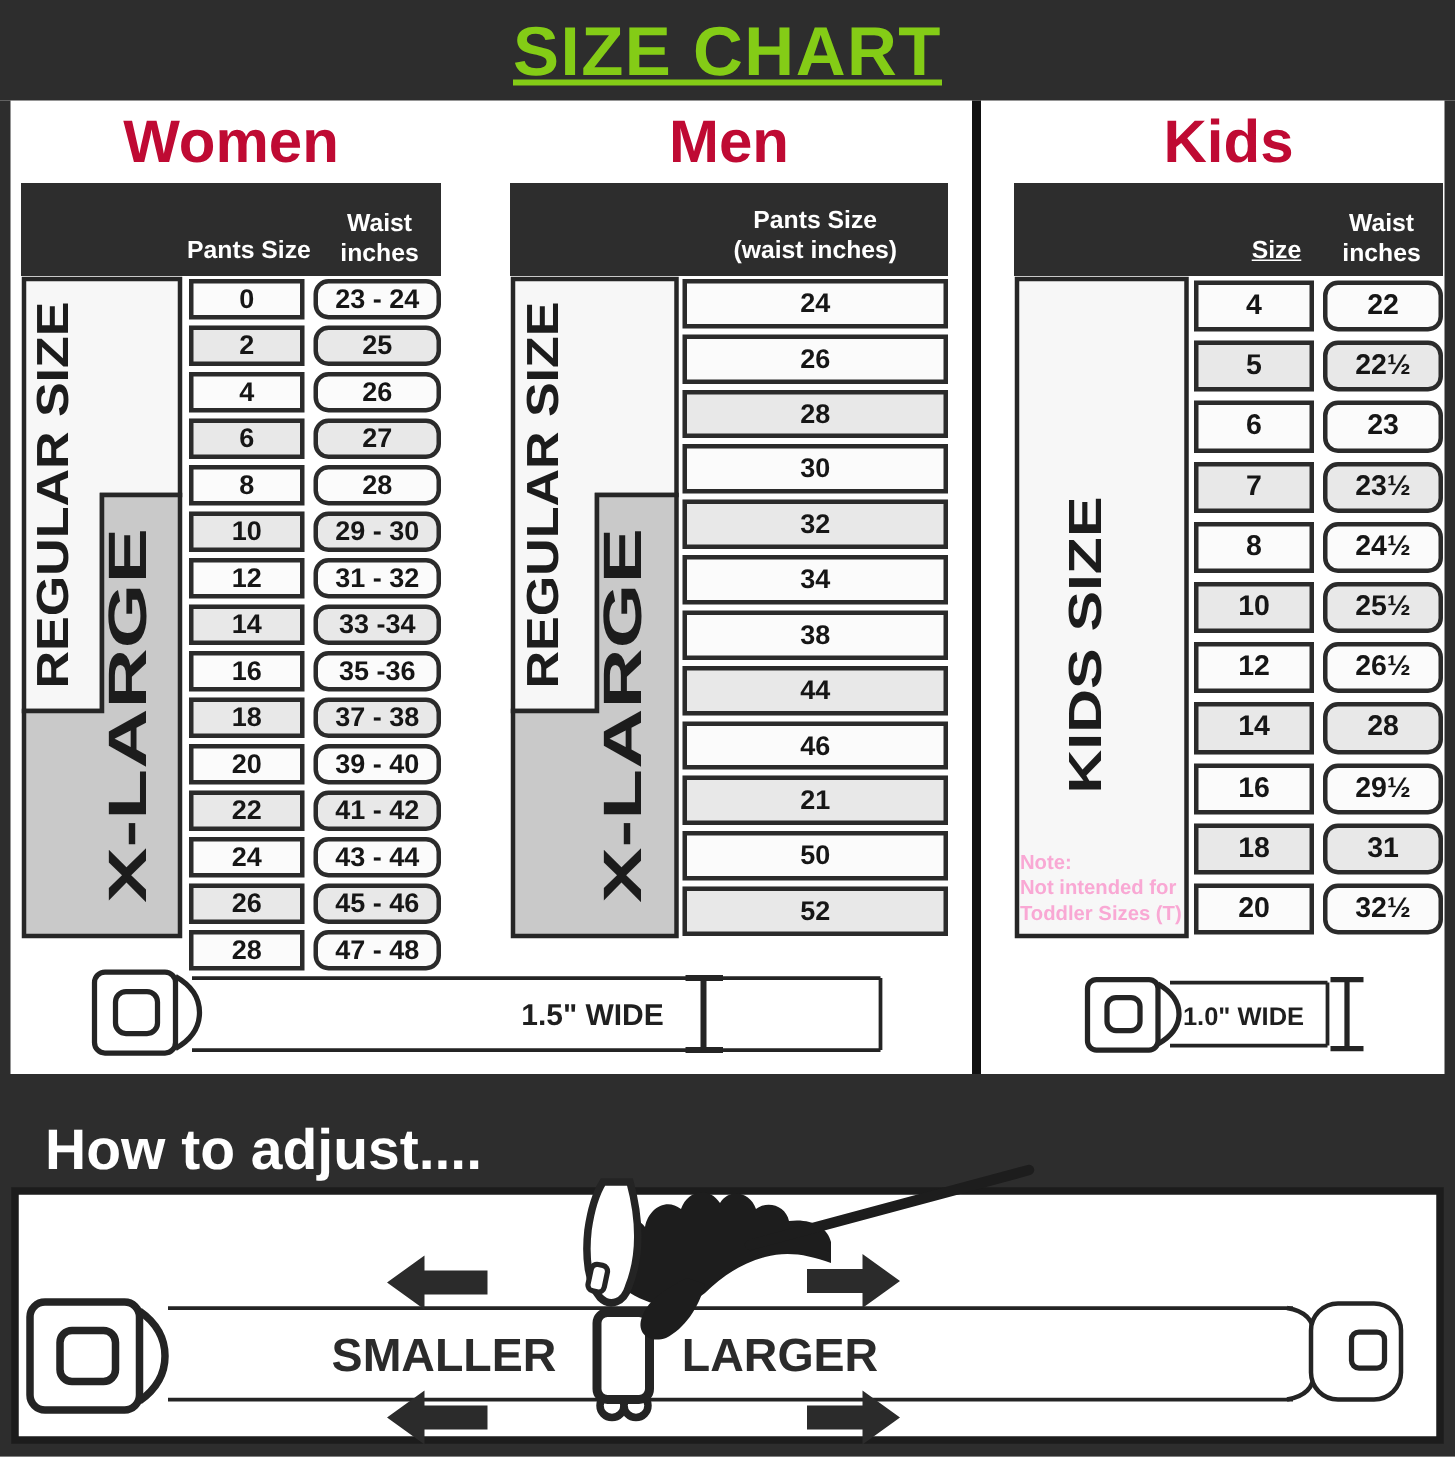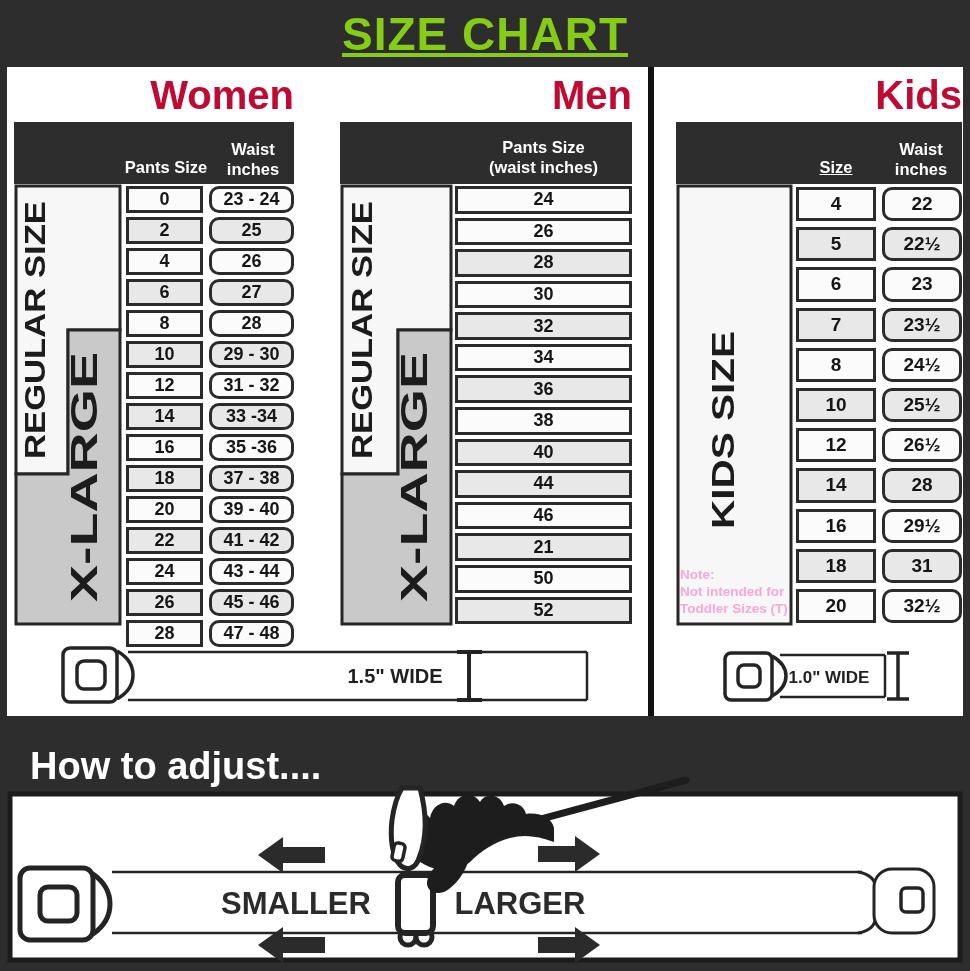--- a/index.html
+++ b/index.html
@@ -12,35 +12,35 @@
   
   .title-bar{position:absolute;left:0;top:0;width:970px;height:67px;background:var(--dark);
     display:flex;align-items:center;justify-content:center;}
   .title{color:#84cc16;font-size:46px;font-weight:bold;letter-spacing:1px;text-decoration:underline;}
   
   .main{position:absolute;left:0;top:67px;width:970px;height:649px;background:#fff;
     border-left:7px solid var(--dark);border-right:7px solid var(--dark);box-sizing:border-box;}
   .divider{position:absolute;left:648px;top:67px;width:6px;height:649px;background:#111;}
   
   .heading{position:absolute;top:72px;height:46px;margin:0;color:var(--red);
-    font-size:40px;font-weight:bold;text-align:right;line-height:46px;}
+    font-size:40px;font-weight:bold;text-align:center;line-height:46px;}
   .women-h{left:14px;width:280px;}
   .men-h{left:340px;width:292px;}
   .kids-h{left:676px;width:286px;}
   
   .thead{position:absolute;top:122px;height:62px;background:var(--dark);}
   .women-th{left:14px;width:280px;}
   .men-th{left:340px;width:292px;}
   .kids-th{left:676px;width:286px;}
   .th{position:absolute;color:#fff;font-size:16.5px;font-weight:bold;line-height:20px;
     text-align:center;white-space:pre-line;}
   .women-th .th-ps{left:106px;bottom:7px;width:92px;}
   .women-th .th-wi{left:198px;bottom:5px;width:82px;}
   .men-th .th-ps{left:115px;bottom:7px;width:177px;}
-  .kids-th .th-size{left:120px;bottom:7px;width:80px;text-decoration:underline;}
+  .kids-th .th-size{left:135px;bottom:7px;width:80px;text-decoration:underline;}
   .kids-th .th-wi{left:204px;bottom:5px;width:82px;}
   
   .band{position:absolute;top:184px;}
   .band.women{left:14px;} .band.men{left:340px;} .band.kids{left:676px;}
   .band-white{fill:var(--band-white);stroke:var(--line);stroke-width:3;}
   .band-gray{fill:var(--band-gray);stroke:var(--line);stroke-width:3;}
   .band-text{font-family:"Liberation Sans",sans-serif;font-weight:bold;fill:#1c1c1c;text-anchor:middle;}
   
   .rows{position:absolute;top:184px;height:442px;display:flex;flex-direction:column;box-sizing:border-box;}
   .women-rows{left:126px;width:168px;}
@@ -206,31 +206,25 @@
       </div>
 
       <div class="row alt">
         <div class="cell c1">32</div>
       </div>
 
       <div class="row">
         <div class="cell c1">34</div>
       </div>
 
-      <div class="row alt">
-        <div class="cell c1">36</div>
-      </div>
 
       <div class="row">
         <div class="cell c1">38</div>
       </div>
 
-      <div class="row alt">
-        <div class="cell c1">40</div>
-      </div>
 
 
       <div class="row alt">
         <div class="cell c1">44</div>
       </div>
 
       <div class="row">
         <div class="cell c1">46</div>
       </div>
 

